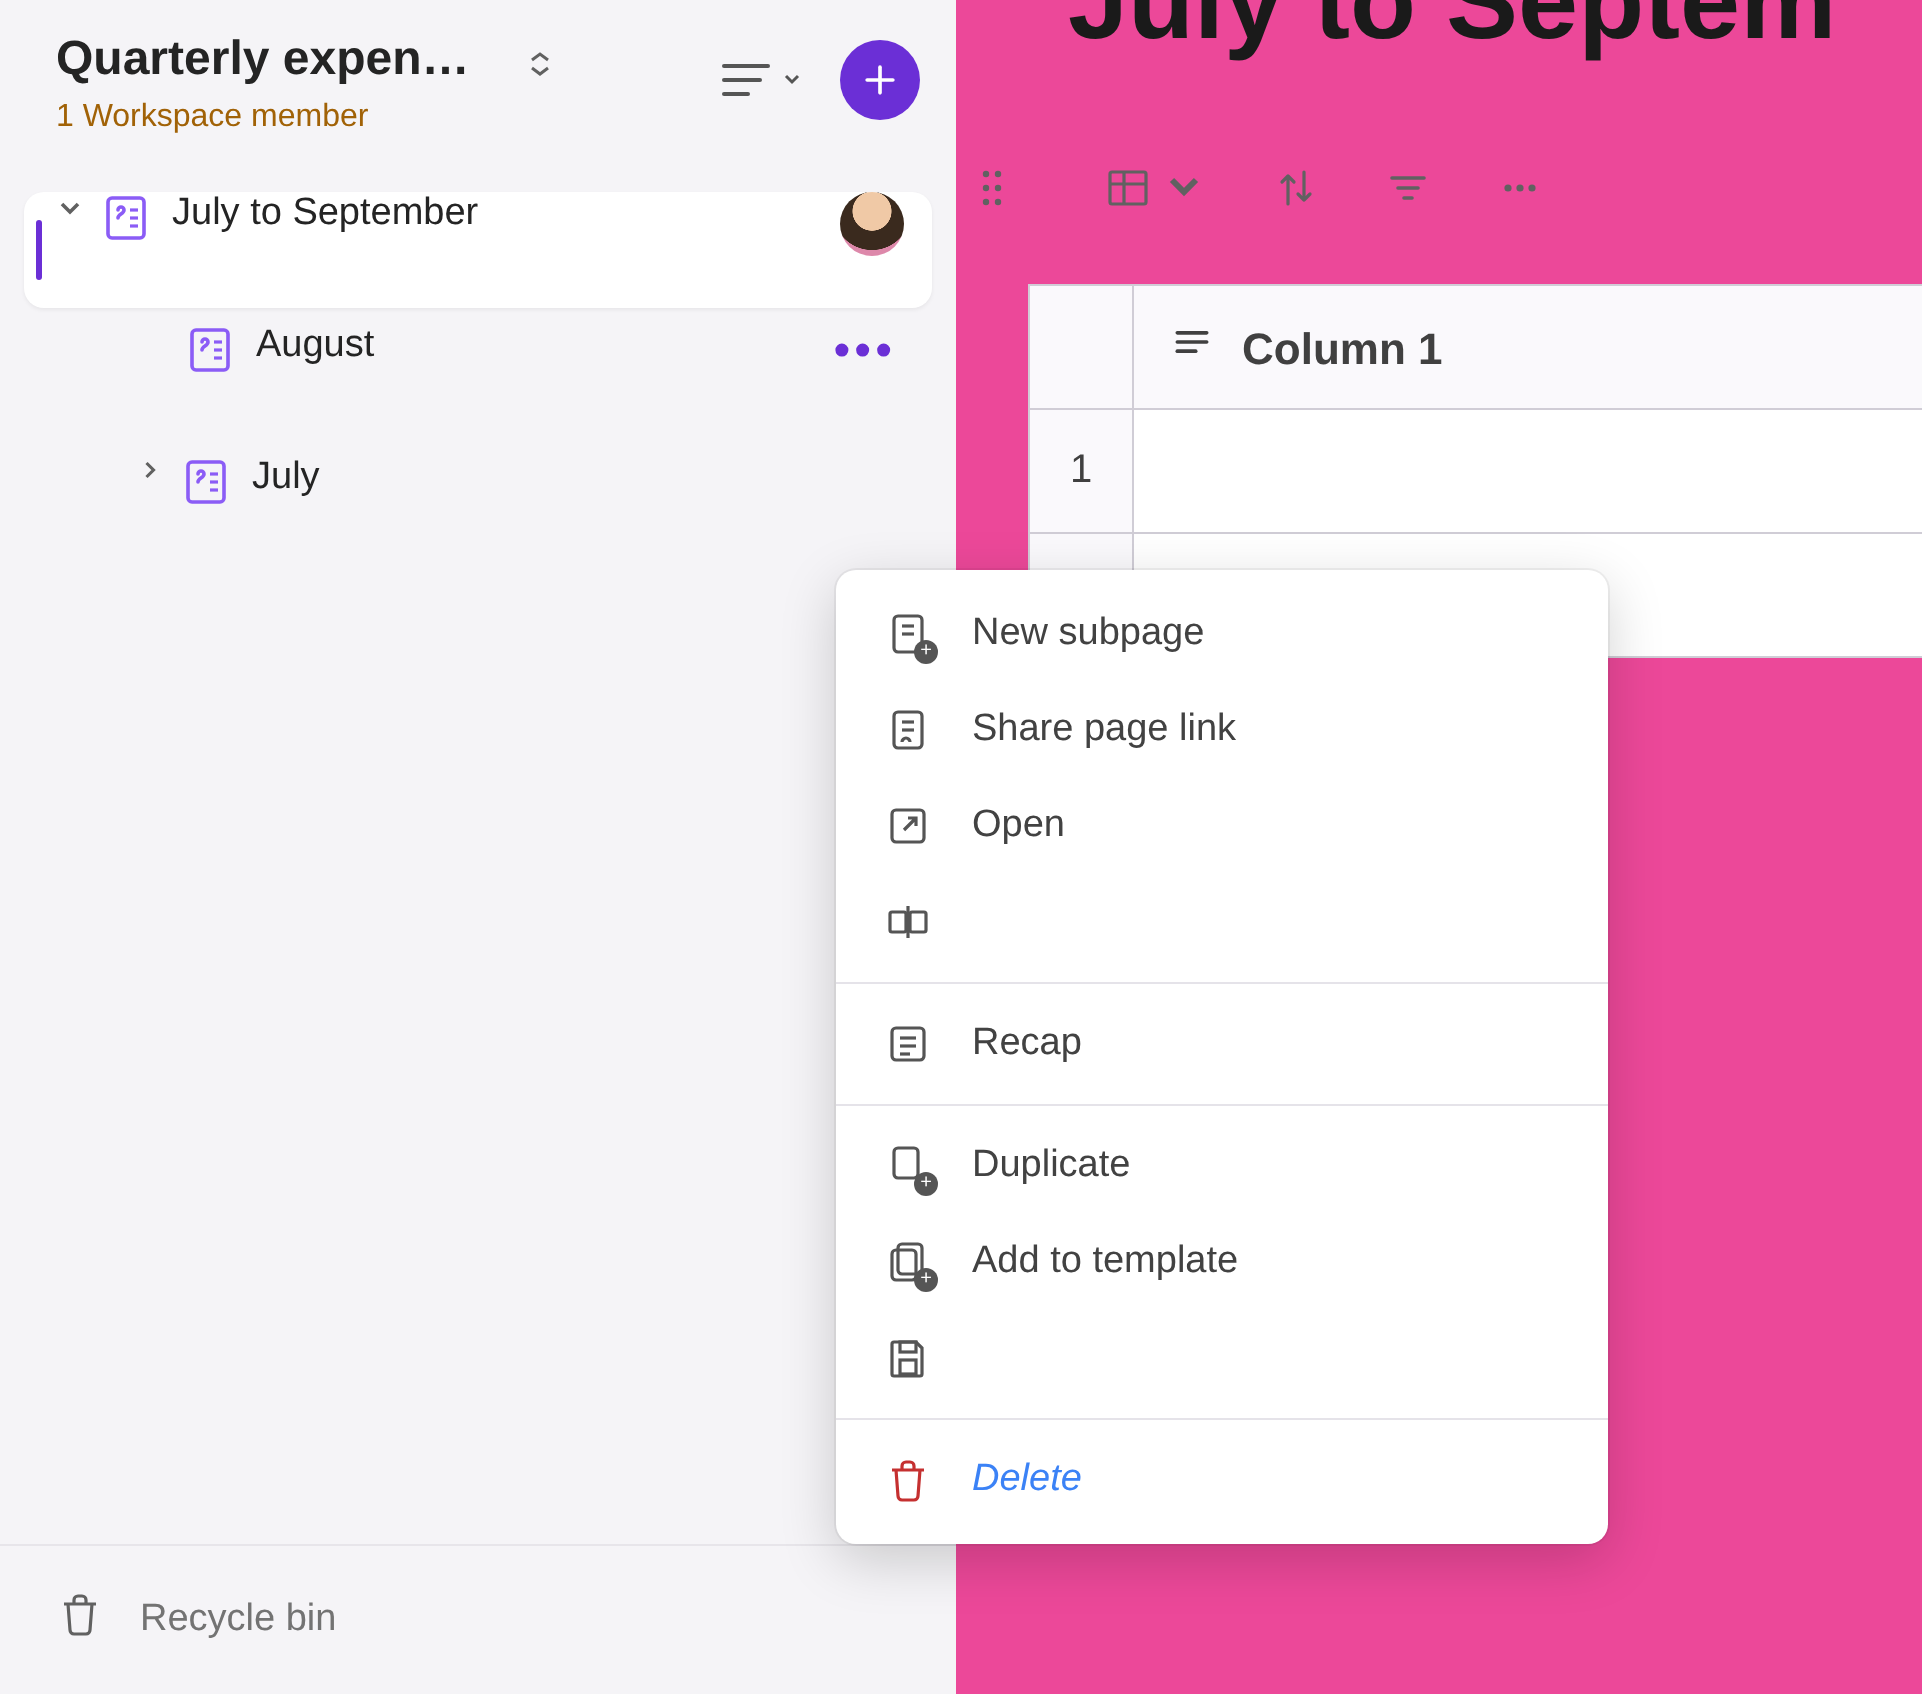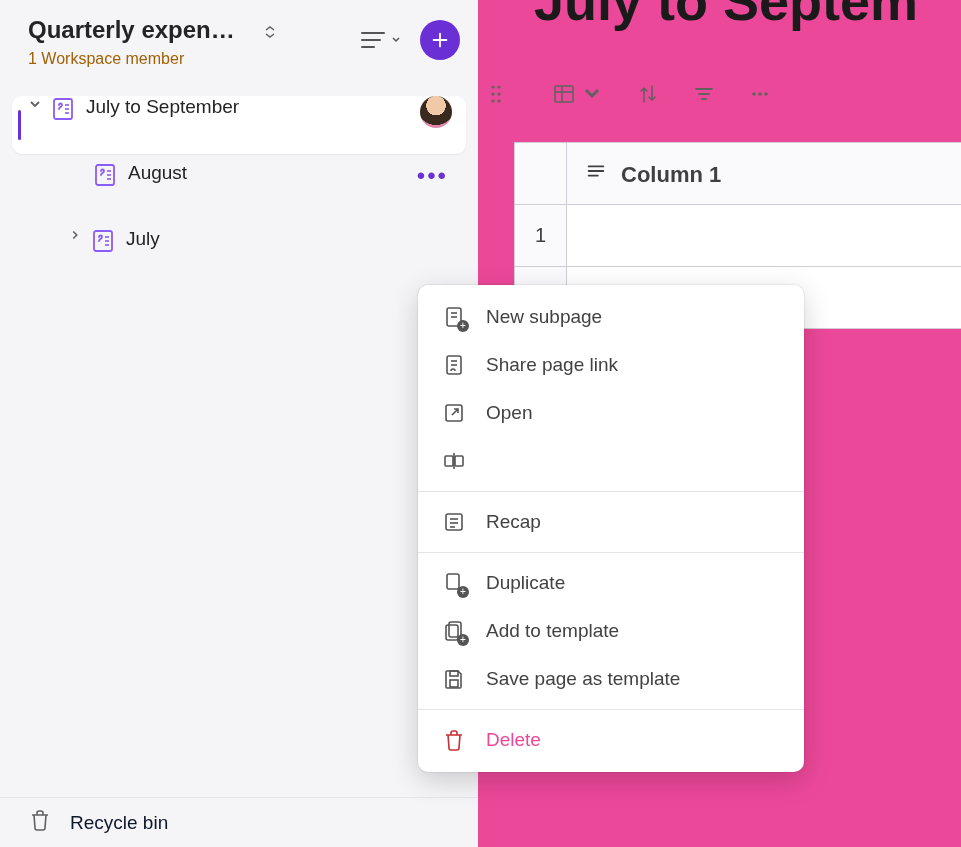--- a/index.html
+++ b/index.html
@@ -143,25 +143,25 @@
     .more-dots {
       color: #6b2fd6;
       font-size: 24px;
       letter-spacing: 2px;
       cursor: pointer;
       padding: 0 6px;
     }
 
     .sidebar-footer {
       border-top: 1px solid #e7e5ea;
-      padding: 10px 28px;
+      padding: 22px 28px;
       display: flex;
       align-items: center;
       gap: 18px;
-      color: #0f172a;
+      color: #737373;
       font-size: 19px;
     }
     .sidebar-footer svg { width: 24px; height: 24px; color: #616161; }
 
     .main {
       position: absolute;
       left: 478px;
       top: 0;
       right: 0;
       height: 847px;
@@ -246,21 +246,21 @@
       align-items: center;
       justify-content: center;
       color: #555;
       position: relative;
     }
     .menu-sep {
       height: 1px;
       background: #e5e3e9;
       margin: 6px 0;
     }
-    .menu-item.danger { color: #ec4899; }
+    .menu-item.danger { color: #3b82f6; font-style: italic; }
     .menu-item.danger .mi-icon { color: #c53030; }
     .plus-badge {
       position: absolute;
       right: -3px;
       bottom: -3px;
       width: 12px;
       height: 12px;
       border-radius: 50%;
       background: #555;
       color: #fff;
@@ -527,21 +527,20 @@
     <span>Add to template</span>
   </div>
   <div class="menu-item">
     <span class="mi-icon">
       <svg viewBox="0 0 24 24" fill="none" stroke="currentColor" stroke-width="1.6">
           <path d="M5 4h11l3 3v13a1 1 0 01-1 1H5a1 1 0 01-1-1V5a1 1 0 011-1z"></path>
           <rect x="8" y="4" width="8" height="5"></rect>
           <rect x="8" y="13" width="8" height="7"></rect>
         </svg>
     </span>
-    <span>Save page as template</span>
   </div>
   <div class="menu-sep"></div>
   <div class="menu-item danger">
     <span class="mi-icon">
       <svg viewBox="0 0 24 24" fill="none" stroke="currentColor" stroke-width="1.6">
           <path d="M4 7h16M9 7V5a2 2 0 012-2h2a2 2 0 012 2v2M6 7l1 13a2 2 0 002 2h6a2 2 0 002-2l1-13"></path>
         </svg>
     </span>
     <span>Delete</span>
   </div>

